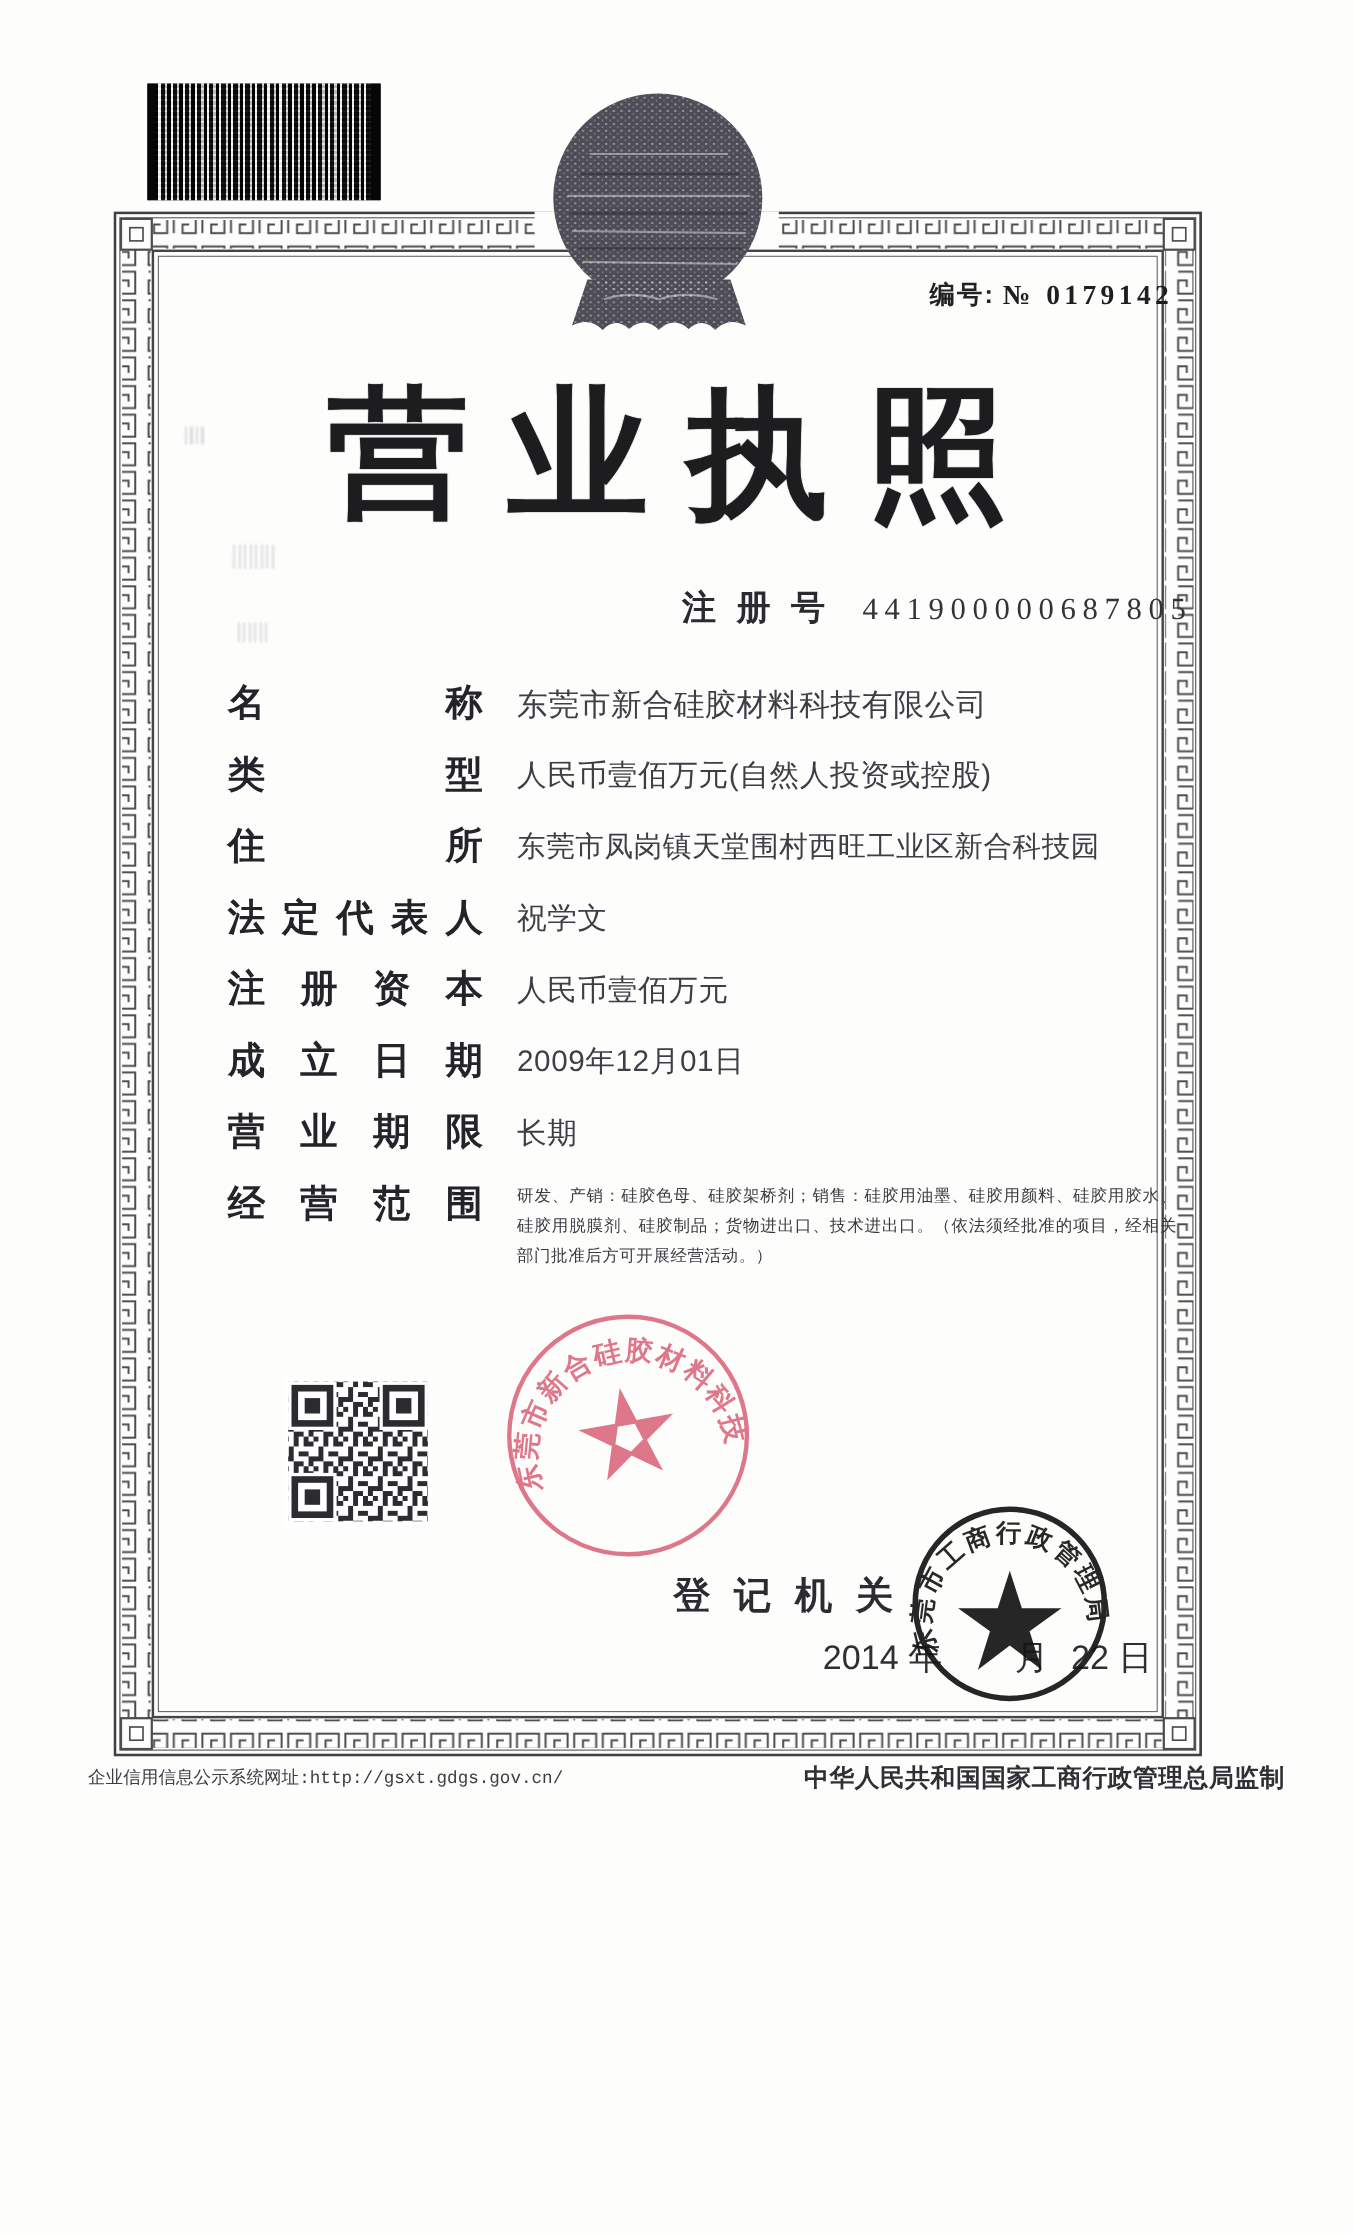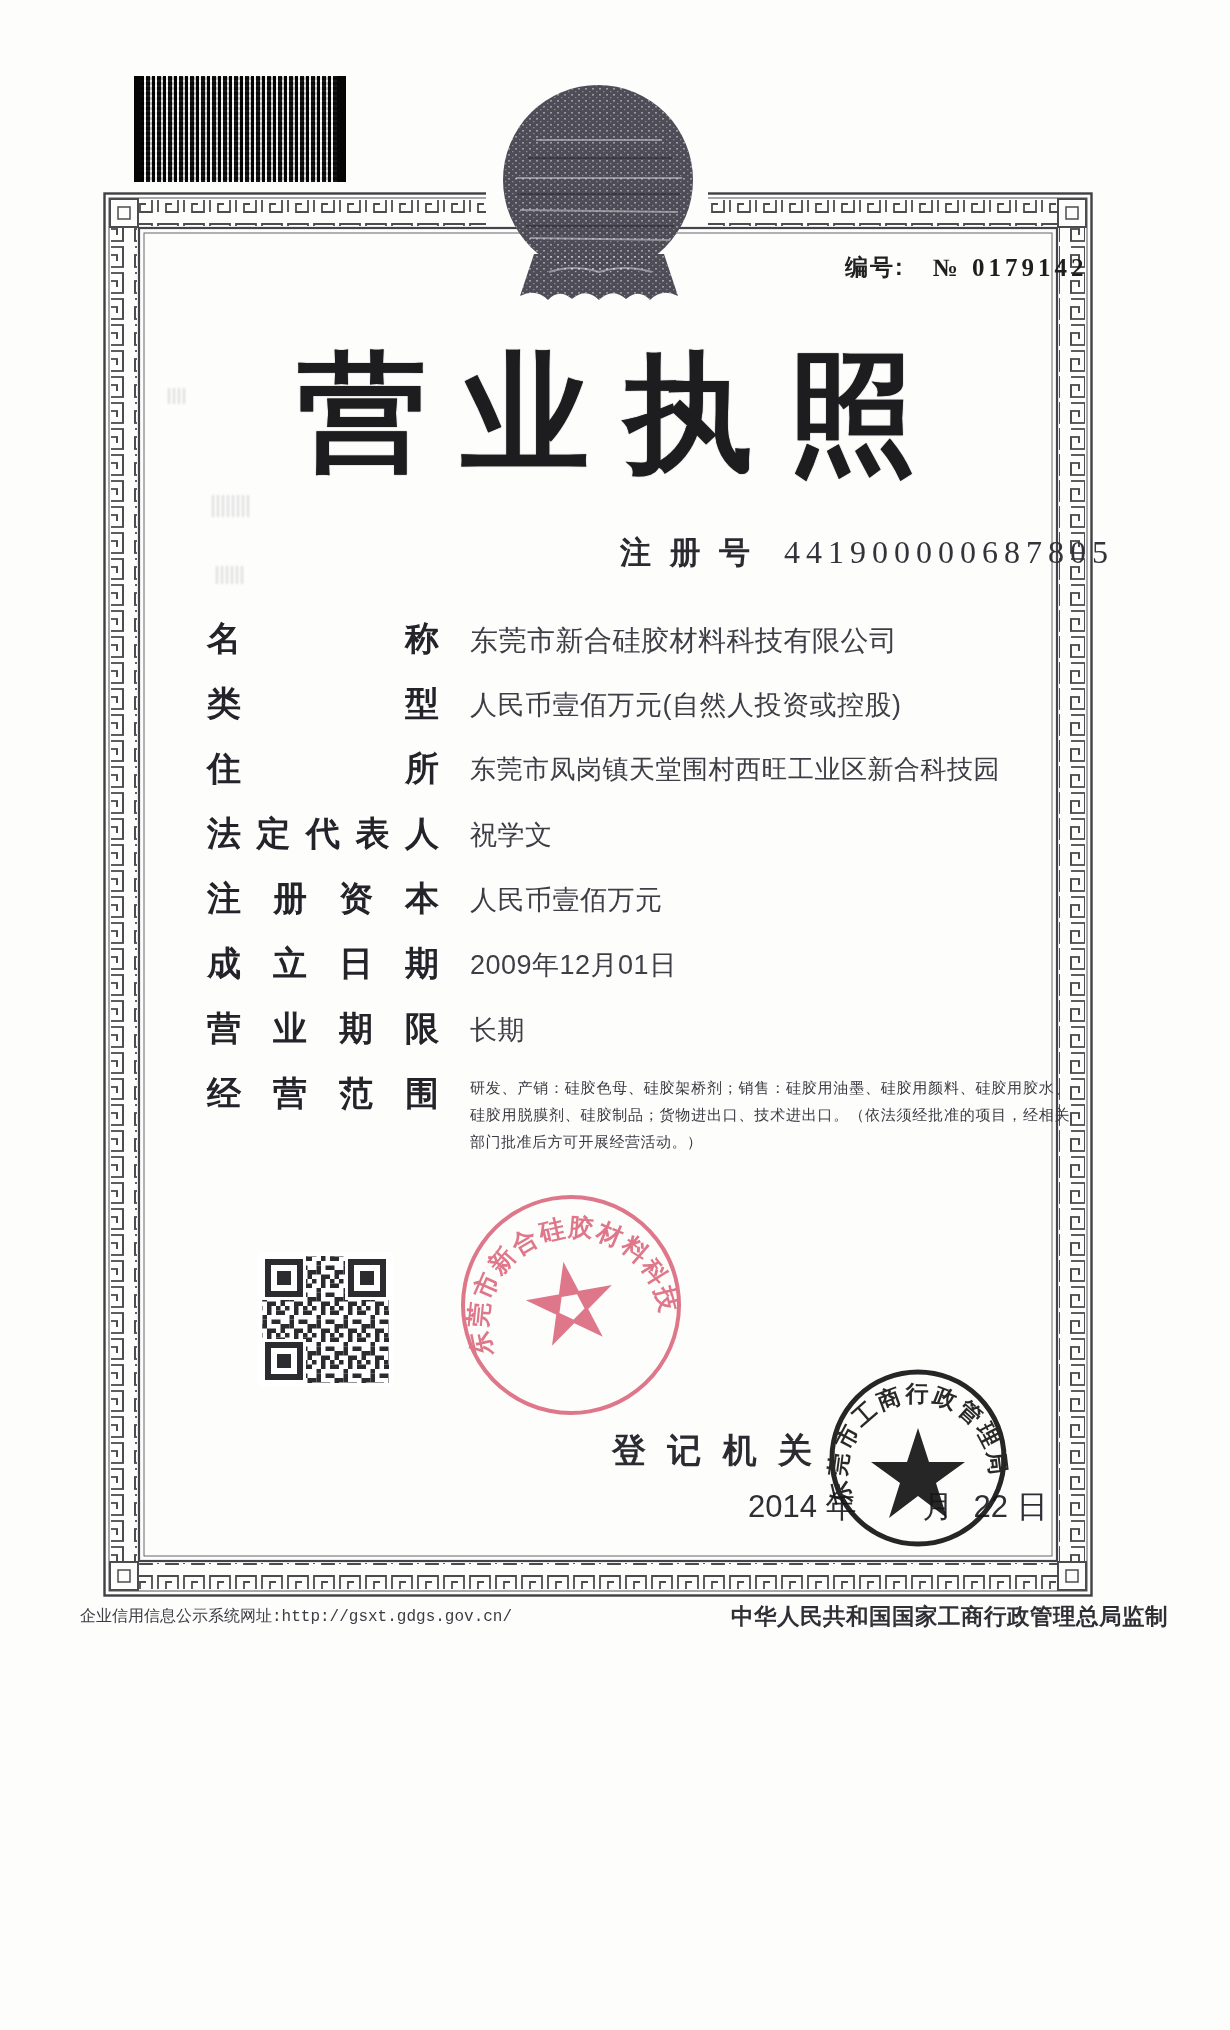--- a/index.html
+++ b/index.html
@@ -8,32 +8,32 @@
   .abs{position:absolute;}
 
   
   #barcode{left:134px;top:76px;width:196px;height:106px;background:
     repeating-linear-gradient(90deg,rgba(10,10,10,.95) 0 3px,rgba(255,255,255,.85) 3px 5px,rgba(20,20,20,.9) 5px 9px,rgba(245,245,245,.7) 9px 11px),
     repeating-linear-gradient(0deg,rgba(255,255,255,.55) 0 2px,rgba(0,0,0,.25) 2px 5px),
     #222;
     border-left:7px solid #111;border-right:9px solid #111;filter:blur(.4px) contrast(1.1);}
 
   
-  #serial{left:845px;top:252px;display:flex;align-items:center;gap:28px;}
+  #serial{left:845px;top:252px;display:flex;align-items:flex-end;gap:7px;}
   #serial .lab{font-size:23px;font-weight:600;letter-spacing:2px;color:#222;}
   #serial .num{font-family:Liberation Serif, serif;font-weight:700;font-size:25px;letter-spacing:4px;color:#1e1e1e;}
 
   
   #title{left:298px;top:336px;width:618px;font-size:128px;line-height:1.2;font-weight:800;
          color:#1d1d20;text-shadow:0 0 1px #333;}
 
   
   #regno{left:620px;top:532px;display:flex;align-items:baseline;}
   #regno .lab{width:130px;font-size:31px;font-weight:600;color:#2a2a30;}
-  #regno .num{margin-left:34px;font-family:"Liberation Serif",serif;font-size:32px;letter-spacing:6px;color:#33333a;}
+  #regno .num{margin-left:34px;font-family:"Liberation Serif",serif;font-size:28px;letter-spacing:6px;color:#33333a;}
 
   
   .row{left:207px;display:flex;align-items:flex-start;}
   .row .lab{width:232px;font-size:34px;font-weight:600;color:#232329;flex:none;}
   .row .val{margin-left:31px;margin-top:6px;font-size:27px;color:#3e3e46;letter-spacing:.5px;white-space:nowrap;}
   .row .val.small{font-size:15px;line-height:27px;width:600px;white-space:normal;margin-top:3px;
                   text-align:justify;color:#3a3a42;}
   .char-justify{display:flex;justify-content:space-between;}
 
   

